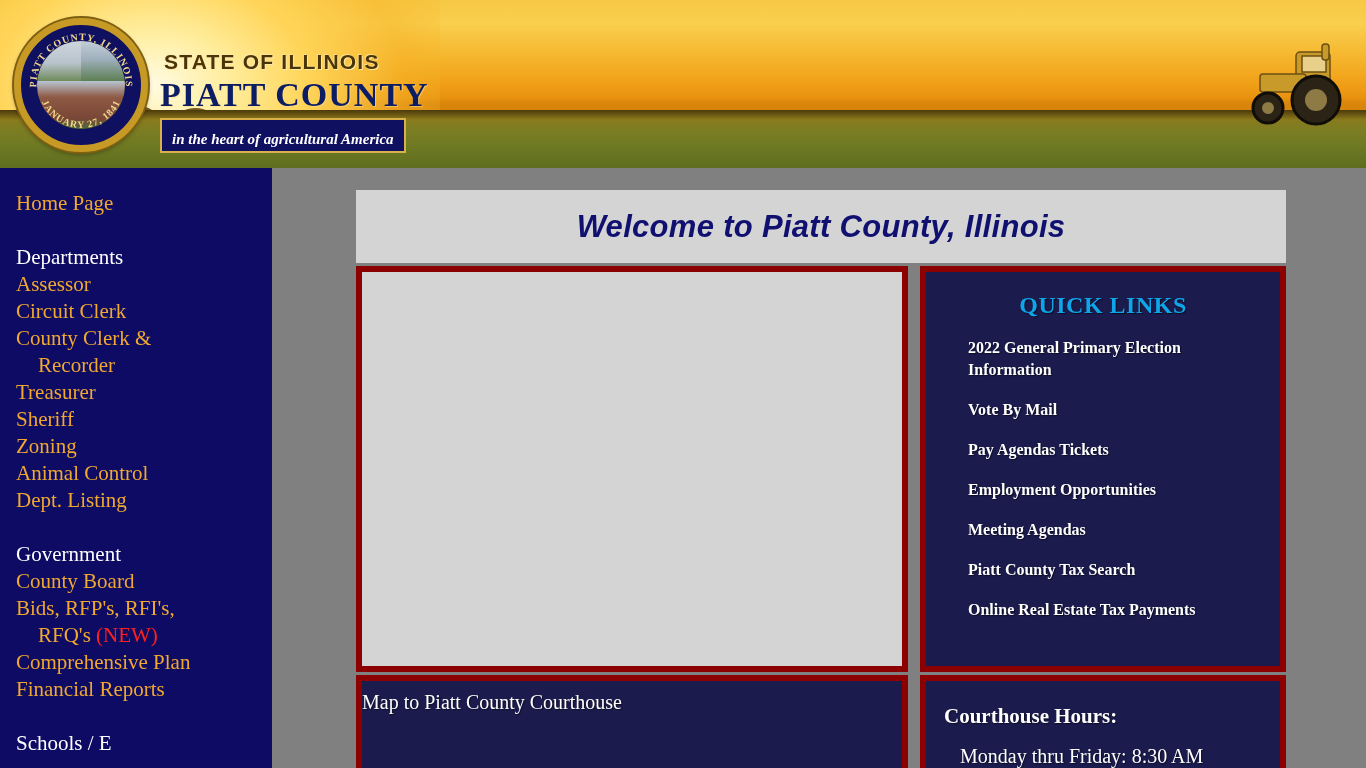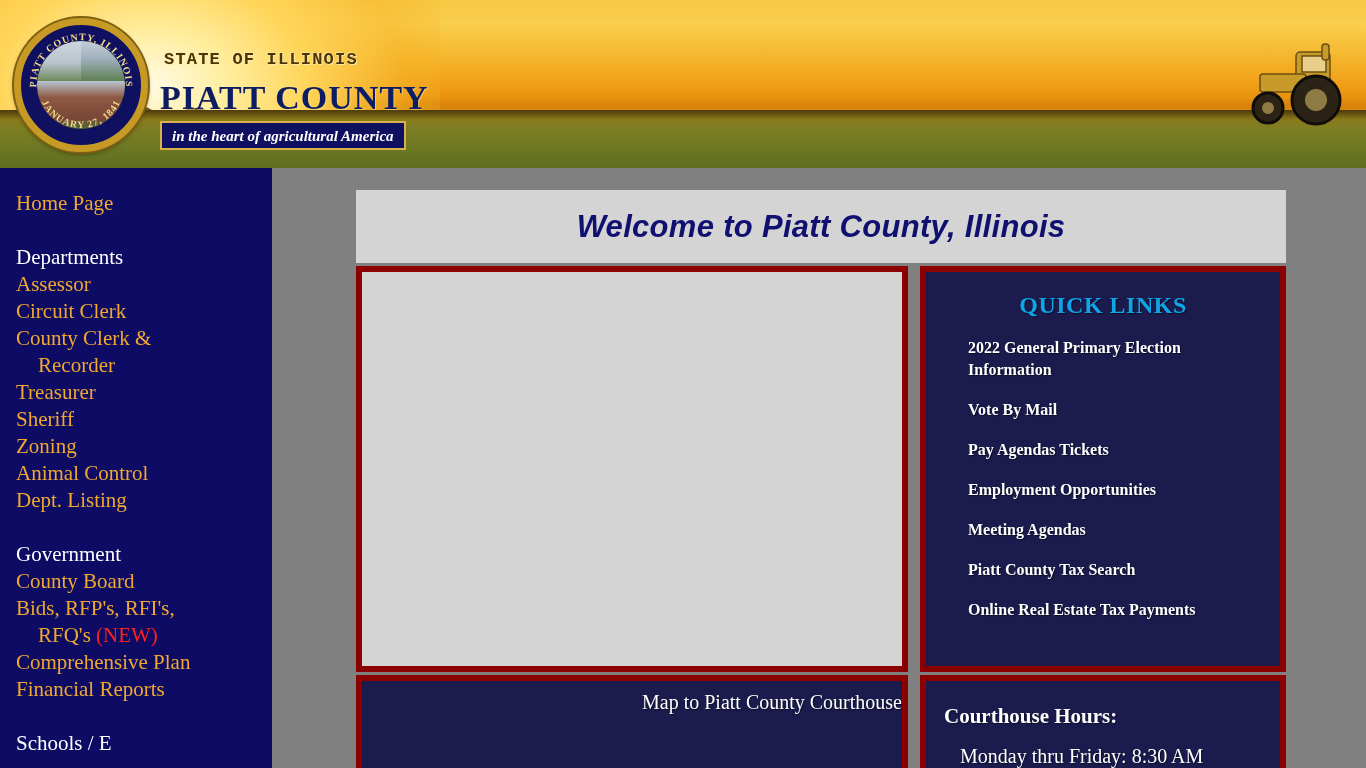--- a/index.html
+++ b/index.html
@@ -86,42 +86,42 @@
       background: linear-gradient(to bottom, #cfd6dd 0%, #b8c3cc 55%, #6f8a5a 100%); }
   .seal .q2 { right: 0; top: 0; width: 50%; height: 46%;
       background: linear-gradient(to bottom, #c3ced8 0%, #9fb0bd 45%, #5d7f53 100%); }
   .seal .q3 { left: 0; bottom: 0; width: 100%; height: 54%;
       background: linear-gradient(to bottom, #b9c5d1 0%, #8e5a44 34%, #7a4636 78%, #4e6b3c 100%); }
   .seal .sealtext { position: absolute; inset: 0; }
 
   
   .logo-block { position: absolute; left: 160px; top: 50px; }
   .logo-state {
-    font-family: Liberation Mono, monospace;
-    font-weight: bold; font-size: 17px; letter-spacing: 1.2px;
+    font-family: Liberation Sans, sans-serif;
+    font-weight: bold; font-size: 21px; letter-spacing: 1.2px;
     color: #4a3408;
     text-shadow: 1px 1px 0 #ffe9a8, -1px -1px 0 rgba(255,235,170,.7);
-    margin: 0 0 10px 4px;
+    margin: 0 0 2px 4px;
   }
   .logo-county {
     font-family: "Liberation Serif", serif;
     font-weight: bold; font-size: 34px; line-height: 38px;
     letter-spacing: 1px;
     color: #0d1d63;
     text-shadow: 1px 1px 0 rgba(255,220,140,.55);
     margin: 0 0 4px 0;
   }
   .logo-tag {
     display: inline-block;
     background: #101060;
     border: 2px solid #d9b14a;
     color: #ffffff;
     font-style: italic; font-weight: bold;
     font-size: 15px; line-height: 18px;
-    padding: 4px 10px 3px 10px;
+    padding: 10px 10px 3px 10px;
   }
 
   
   .page { position: relative; width: 1366px; height: 600px; background: #808080; }
 
   .sidebar {
     position: absolute;
     left: 0; top: 0;
     width: 272px; height: 600px;
     background: #0d0b63;
@@ -202,21 +202,21 @@
     font-size: 16px;
     line-height: 22px;
     text-decoration: none;
     margin: 0 14px 18px 42px;
     text-shadow: 1px 1px 1px rgba(0,0,0,.55);
   }
 
   .map-box { height: 120px; padding-top: 10px; }
   .map-link {
     display: block;
-    text-align: right;
+    text-align: left;
     color: #ffffff;
     font-size: 20px;
     text-decoration: none;
     text-shadow: 1px 1px 1px rgba(0,0,0,.5);
   }
 
   .hours-box { height: 120px; padding: 22px 0 0 18px; }
   .hours-title {
     color: #ffffff;
     font-weight: bold;

